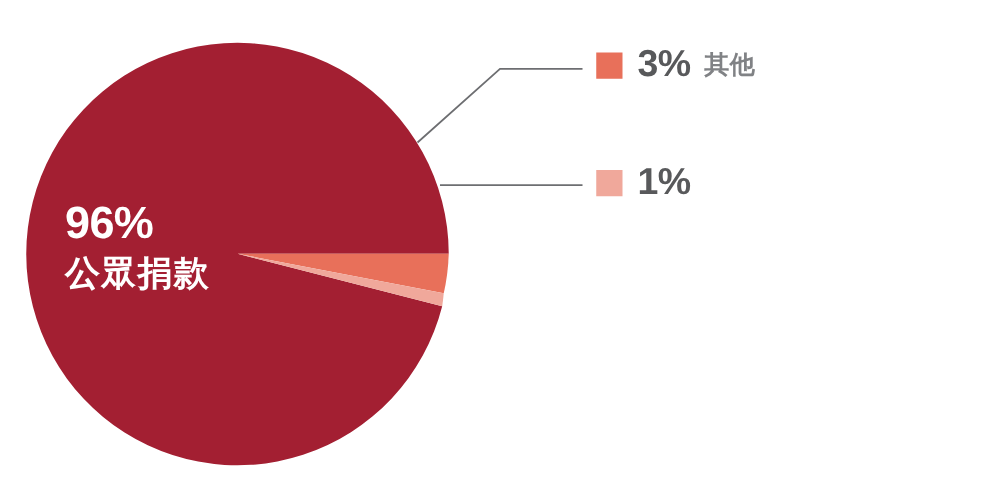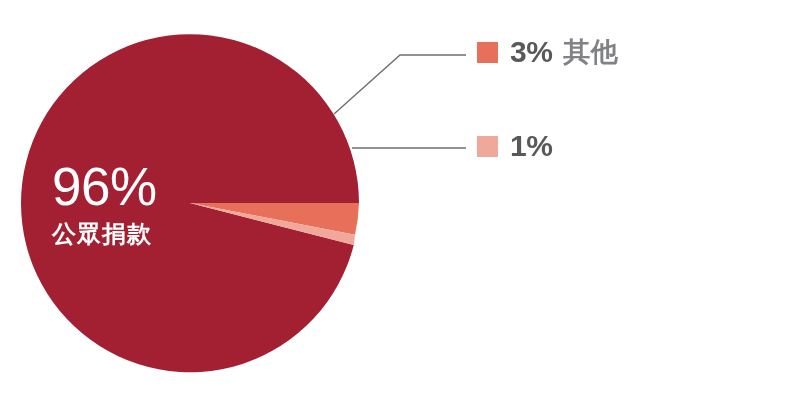--- a/index.html
+++ b/index.html
@@ -31,29 +31,29 @@
     position: absolute;
     left: 52px;
     top: 160px;
     width: 190px;
     color: #ffffff;
     text-align: left;
     pointer-events: none;
   }
   .slice-label .pct {
     display: block;
-    font-size: 53px;
-    font-weight: normal;
+    font-size: 36px;
+    font-weight: bold;
     line-height: 1.0;
     letter-spacing: -0.5px;
   }
   .slice-label .name {
     display: block;
     margin-top: 8px;
-    font-size: 24px;
+    font-size: 28px;
     font-weight: bold;
     line-height: 1.1;
     letter-spacing: 1px;
   }
   
   .legend {
     position: absolute;
     left: 477px;
     top: 0;
     width: 323px;
@@ -74,21 +74,21 @@
     margin-right: 12px;
   }
   .legend-pct {
     font-size: 30px;
     font-weight: bold;
     color: #58595b;
     letter-spacing: -0.5px;
     line-height: 1;
   }
   .legend-name {
-    font-size: 27px;
+    font-size: 20px;
     font-weight: bold;
     color: #808285;
     margin-left: 11px;
     letter-spacing: 0.5px;
     line-height: 1;
   }
 </style>
 </head>
 <body style="background: rgb(255, 255, 255);">
 

